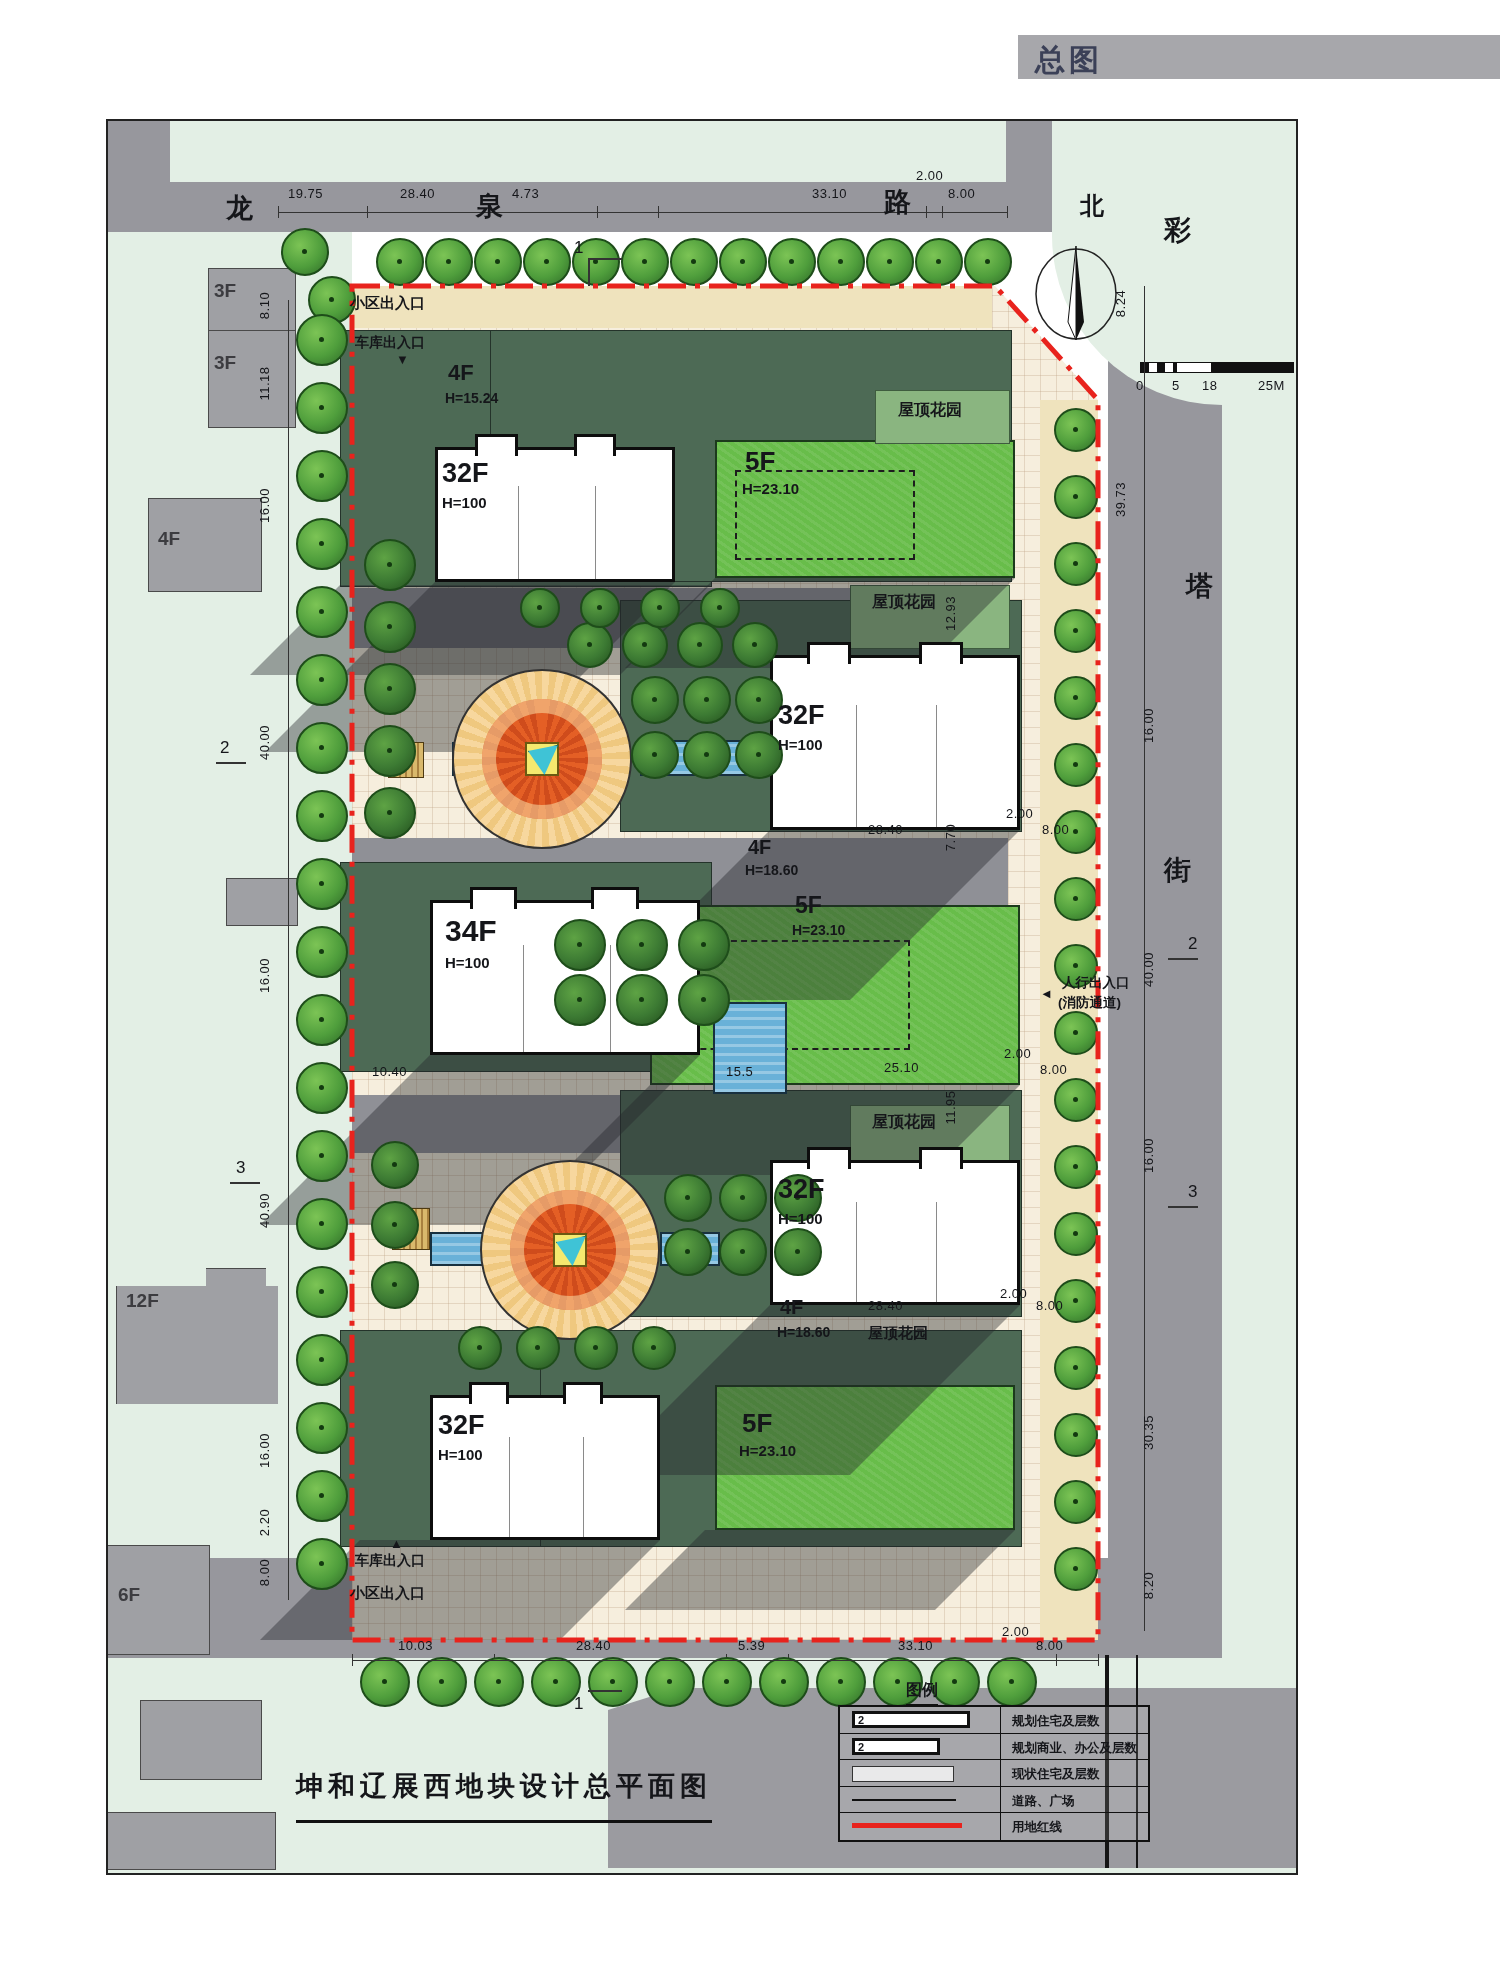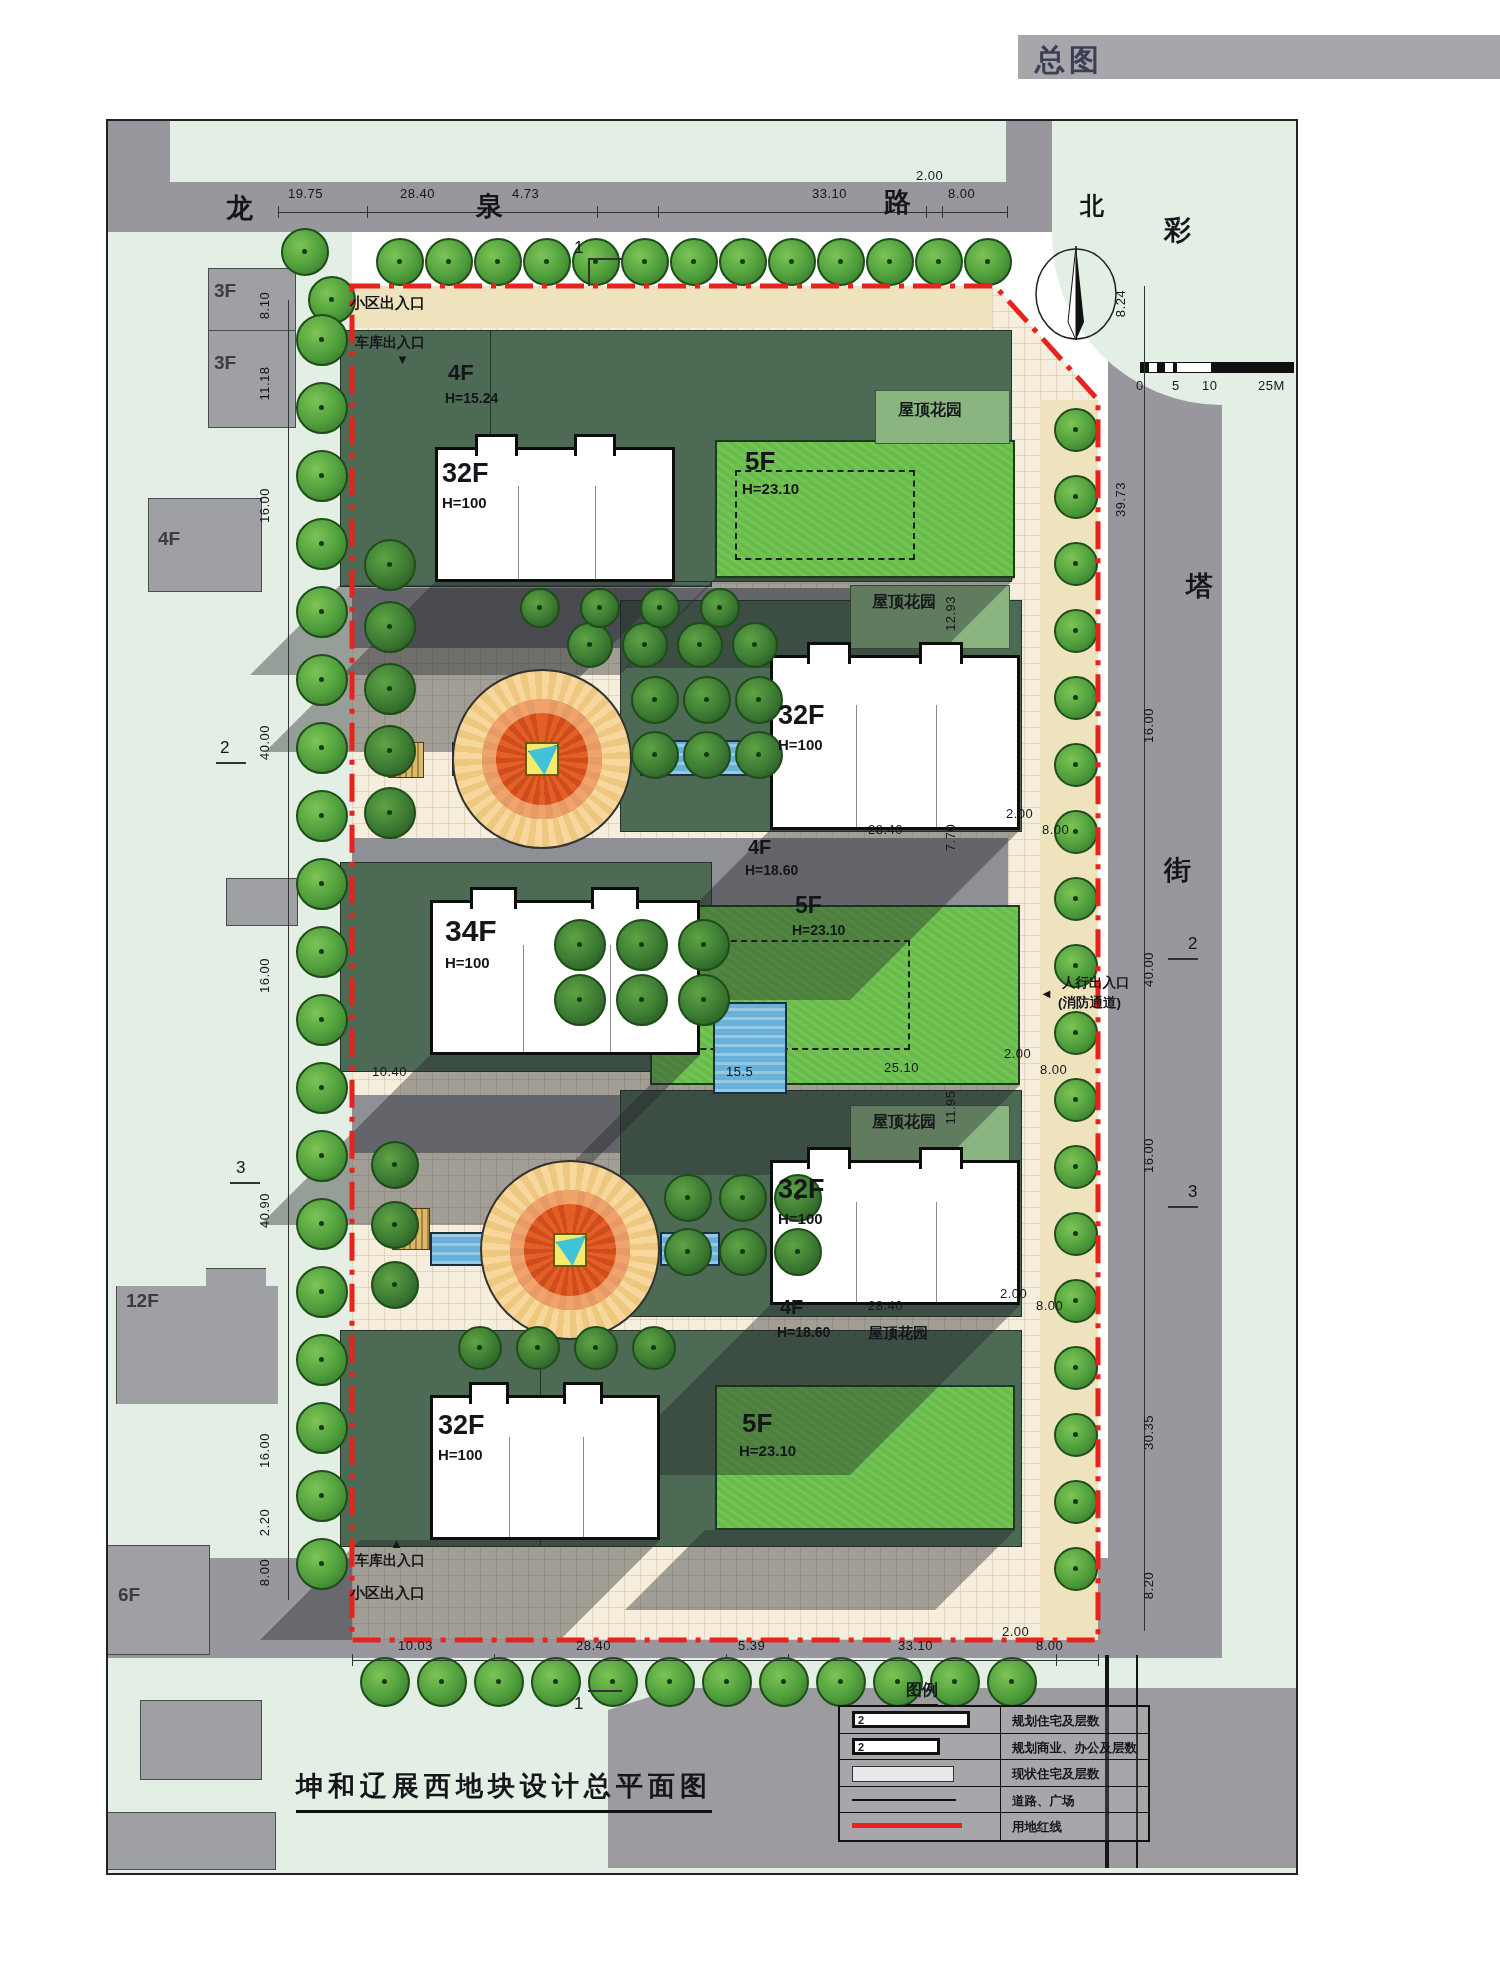--- a/index.html
+++ b/index.html
@@ -54,21 +54,21 @@
   
   #legend{position:absolute;left:838px;top:1705px;width:312px;height:137px;border:2px solid #111;background:rgba(255,255,255,.12);box-sizing:border-box;z-index:50}
   .lgrow{position:relative;height:26.5px;border-bottom:1px solid #111;box-sizing:border-box}
   .lgrow:last-child{border-bottom:none}
   .lgsym{position:absolute;left:12px;top:4px}
   .lgsep{position:absolute;left:160px;top:0;bottom:0;width:1px;background:#111}
   .lglab{position:absolute;left:172px;top:6px;font-size:12.5px;font-weight:bold}
   .lgbox{background:#fff;border:3px solid #111;box-sizing:border-box;font-size:11px;font-weight:bold;line-height:12px;padding-left:3px}
   #notes{position:absolute;left:1058px;top:1745px;width:242px;z-index:50;font-size:12px;font-weight:bold;line-height:1.25}
   #dwgtitle{position:absolute;left:296px;top:1768px;font-size:27px;font-weight:bold;letter-spacing:5px;
-     border-bottom:3px solid #111;padding-bottom:6px;z-index:50;font-family:"Liberation Serif",serif}
+     border-bottom:3px solid #111;padding-bottom:16px;z-index:50;font-family:"Liberation Serif",serif}
   svg{position:absolute;z-index:30}
   .z20{z-index:20}.z25{z-index:25}
 </style>
 </head>
 <body>
 
 <div id="canvas">
 
   <div id="hdrbar"></div>
   <div id="hdrtitle">总图</div>
@@ -290,21 +290,21 @@
 
   <svg width="92" height="100" style="left:1030px;top:242px">
     <ellipse cx="46" cy="52" rx="40" ry="45" fill="none" stroke="#222" stroke-width="1.5"></ellipse>
     <polygon points="46,4 46,98 38,80" fill="#fff" stroke="#111" stroke-width="1"></polygon>
     <polygon points="46,4 54,80 46,98" fill="#111"></polygon>
   </svg>
 
   <div class="abs" style="left:1140px;top:362px;width:152px;height:9px;border:1px solid #111;background:linear-gradient(90deg,#111 0 8px,#fff 8px 16px,#111 16px 24px,#fff 24px 32px,#111 32px 36px,#fff 36px 70px,#111 70px 152px)"></div>
   <div class="t dim" style="left:1136px;top:378px">0</div>
   <div class="t dim" style="left:1172px;top:378px">5</div>
-  <div class="t dim" style="left:1202px;top:378px">10</div>
+  <div class="t dim" style="left:1202px;top:378px">18</div>
   <div class="t dim" style="left:1258px;top:378px">25M</div>
 
   <div class="abs" style="left:278px;top:212px;width:730px;height:1px;background:#333;z-index:35"></div>
   <div class="dimtick" style="left:278px;top:206px"></div>
     <div class="dimtick" style="left:367px;top:206px"></div>
   <div class="dimtick" style="left:597px;top:206px"></div>
     <div class="dimtick" style="left:658px;top:206px"></div>
   <div class="dimtick" style="left:926px;top:206px"></div>
     <div class="dimtick" style="left:942px;top:206px"></div>
   <div class="dimtick" style="left:1007px;top:206px"></div>

